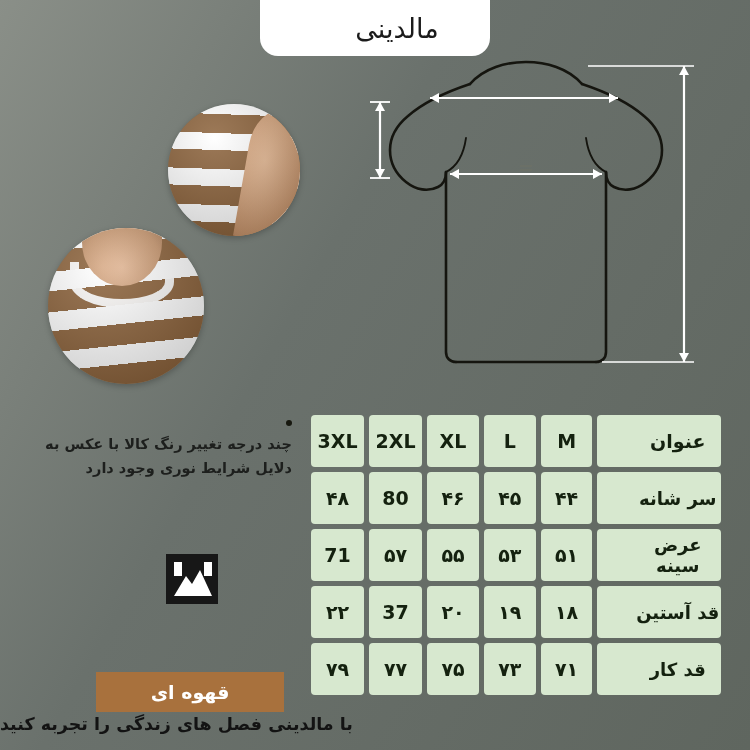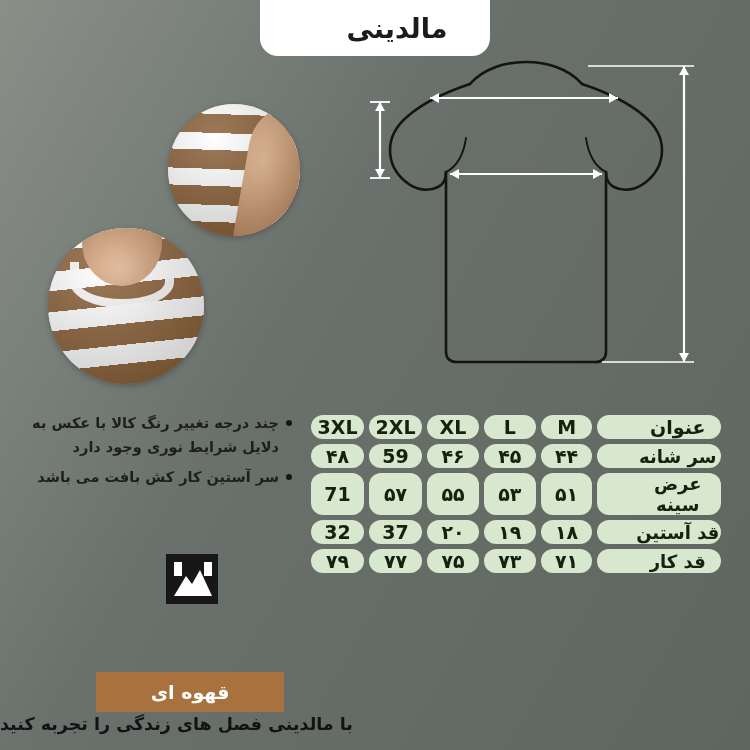--- a/index.html
+++ b/index.html
@@ -22,21 +22,21 @@
     width: 230px; height: 56px;
     background: #ffffff;
     border-bottom-left-radius: 18px;
     border-bottom-right-radius: 18px;
     display: flex; align-items: center; justify-content: center;
     z-index: 5;
   }
   .title-tab span {
     font-family: "DejaVu Sans", sans-serif;
     font-size: 27px;
-    font-weight: bold;
+    font-weight: normal;
     color: #1b1b1b;
     direction: rtl;
     margin-left: 44px;
   }
 
   
   .photo-circle {
     position: absolute;
     border-radius: 50%;
     overflow: hidden;
@@ -116,21 +116,21 @@
     width: 268px;
     direction: rtl;
     text-align: right;
     color: #1d1f1d;
     font-size: 14.5px;
     line-height: 1.65;
     font-weight: bold;
   }
   #notes .note {
     display: flex;
-    flex-direction: row;
+    flex-direction: column;
     align-items: flex-start;
     gap: 7px;
     margin-bottom: 6px;
   }
   #notes .dot {
     flex: 0 0 auto;
     width: 6px; height: 6px;
     border-radius: 50%;
     background: #17180f;
     margin-top: 8px;
@@ -180,22 +180,22 @@
     border-collapse: separate;
     border-spacing: 5px;
   }
   #size-table td {
     background: #d7e8cf;
     color: #14210f;
     text-align: center;
     vertical-align: middle;
     font-size: 19px;
     font-weight: bold;
-    height: 24px;
-    border-radius: 12px;
+    height: 52px;
+    border-radius: 4px;
   }
   #size-table td.label {
     width: 126px;
     font-size: 18px;
     padding-left: 37px;
   }
   #size-table td.val { width: 54px; }
   #size-table tr.head td { font-size: 19px; }
 
   
@@ -283,24 +283,20 @@
         <path d="M238 20 L344 20" stroke-width="1.6"></path>
         <path d="M252 316 L344 316" stroke-width="1.6"></path>
       </g>
     </svg>
   </div>
 
   <div id="notes">
     <div class="note">
       <span class="dot"></span>
       <span class="txt">چند درجه تغییر رنگ کالا با عکس به دلایل شرایط نوری وجود دارد</span>
-    </div>
-    <div class="note">
-      <span class="dot"></span>
-      <span class="txt">سر آستین کار کش بافت می باشد</span>
     </div>
   </div>
 
   <div id="brand">
     <div class="mark">
       <svg width="64" height="58" viewBox="0 0 64 58">
         <path d="M6 4 L58 4 L58 54 L6 54 Z" fill="#171717"></path>
         <path d="M14 46 L26 26 L32 34 L40 20 L52 46 Z" fill="#ffffff"></path>
         <path d="M14 12 L22 12 L22 26 L14 26 Z" fill="#ffffff"></path>
         <path d="M44 12 L52 12 L52 26 L44 26 Z" fill="#ffffff"></path>
@@ -320,38 +316,38 @@
         <td class="val">L</td>
         <td class="val">XL</td>
         <td class="val">2XL</td>
         <td class="val">3XL</td>
       </tr>
       <tr>
         <td class="label">سر شانه</td>
         <td class="val">۴۴</td>
         <td class="val">۴۵</td>
         <td class="val">۴۶</td>
-        <td class="val">59</td>
+        <td class="val">80</td>
         <td class="val">۴۸</td>
       </tr>
       <tr>
         <td class="label">عرض سینه</td>
         <td class="val">۵۱</td>
         <td class="val">۵۳</td>
         <td class="val">۵۵</td>
         <td class="val">۵۷</td>
         <td class="val">71</td>
       </tr>
       <tr>
         <td class="label">قد آستین</td>
         <td class="val">۱۸</td>
         <td class="val">۱۹</td>
         <td class="val">۲۰</td>
         <td class="val">37</td>
-        <td class="val">32</td>
+        <td class="val">۲۲</td>
       </tr>
       <tr>
         <td class="label">قد کار</td>
         <td class="val">۷۱</td>
         <td class="val">۷۳</td>
         <td class="val">۷۵</td>
         <td class="val">۷۷</td>
         <td class="val">۷۹</td>
       </tr>
     </tbody>

